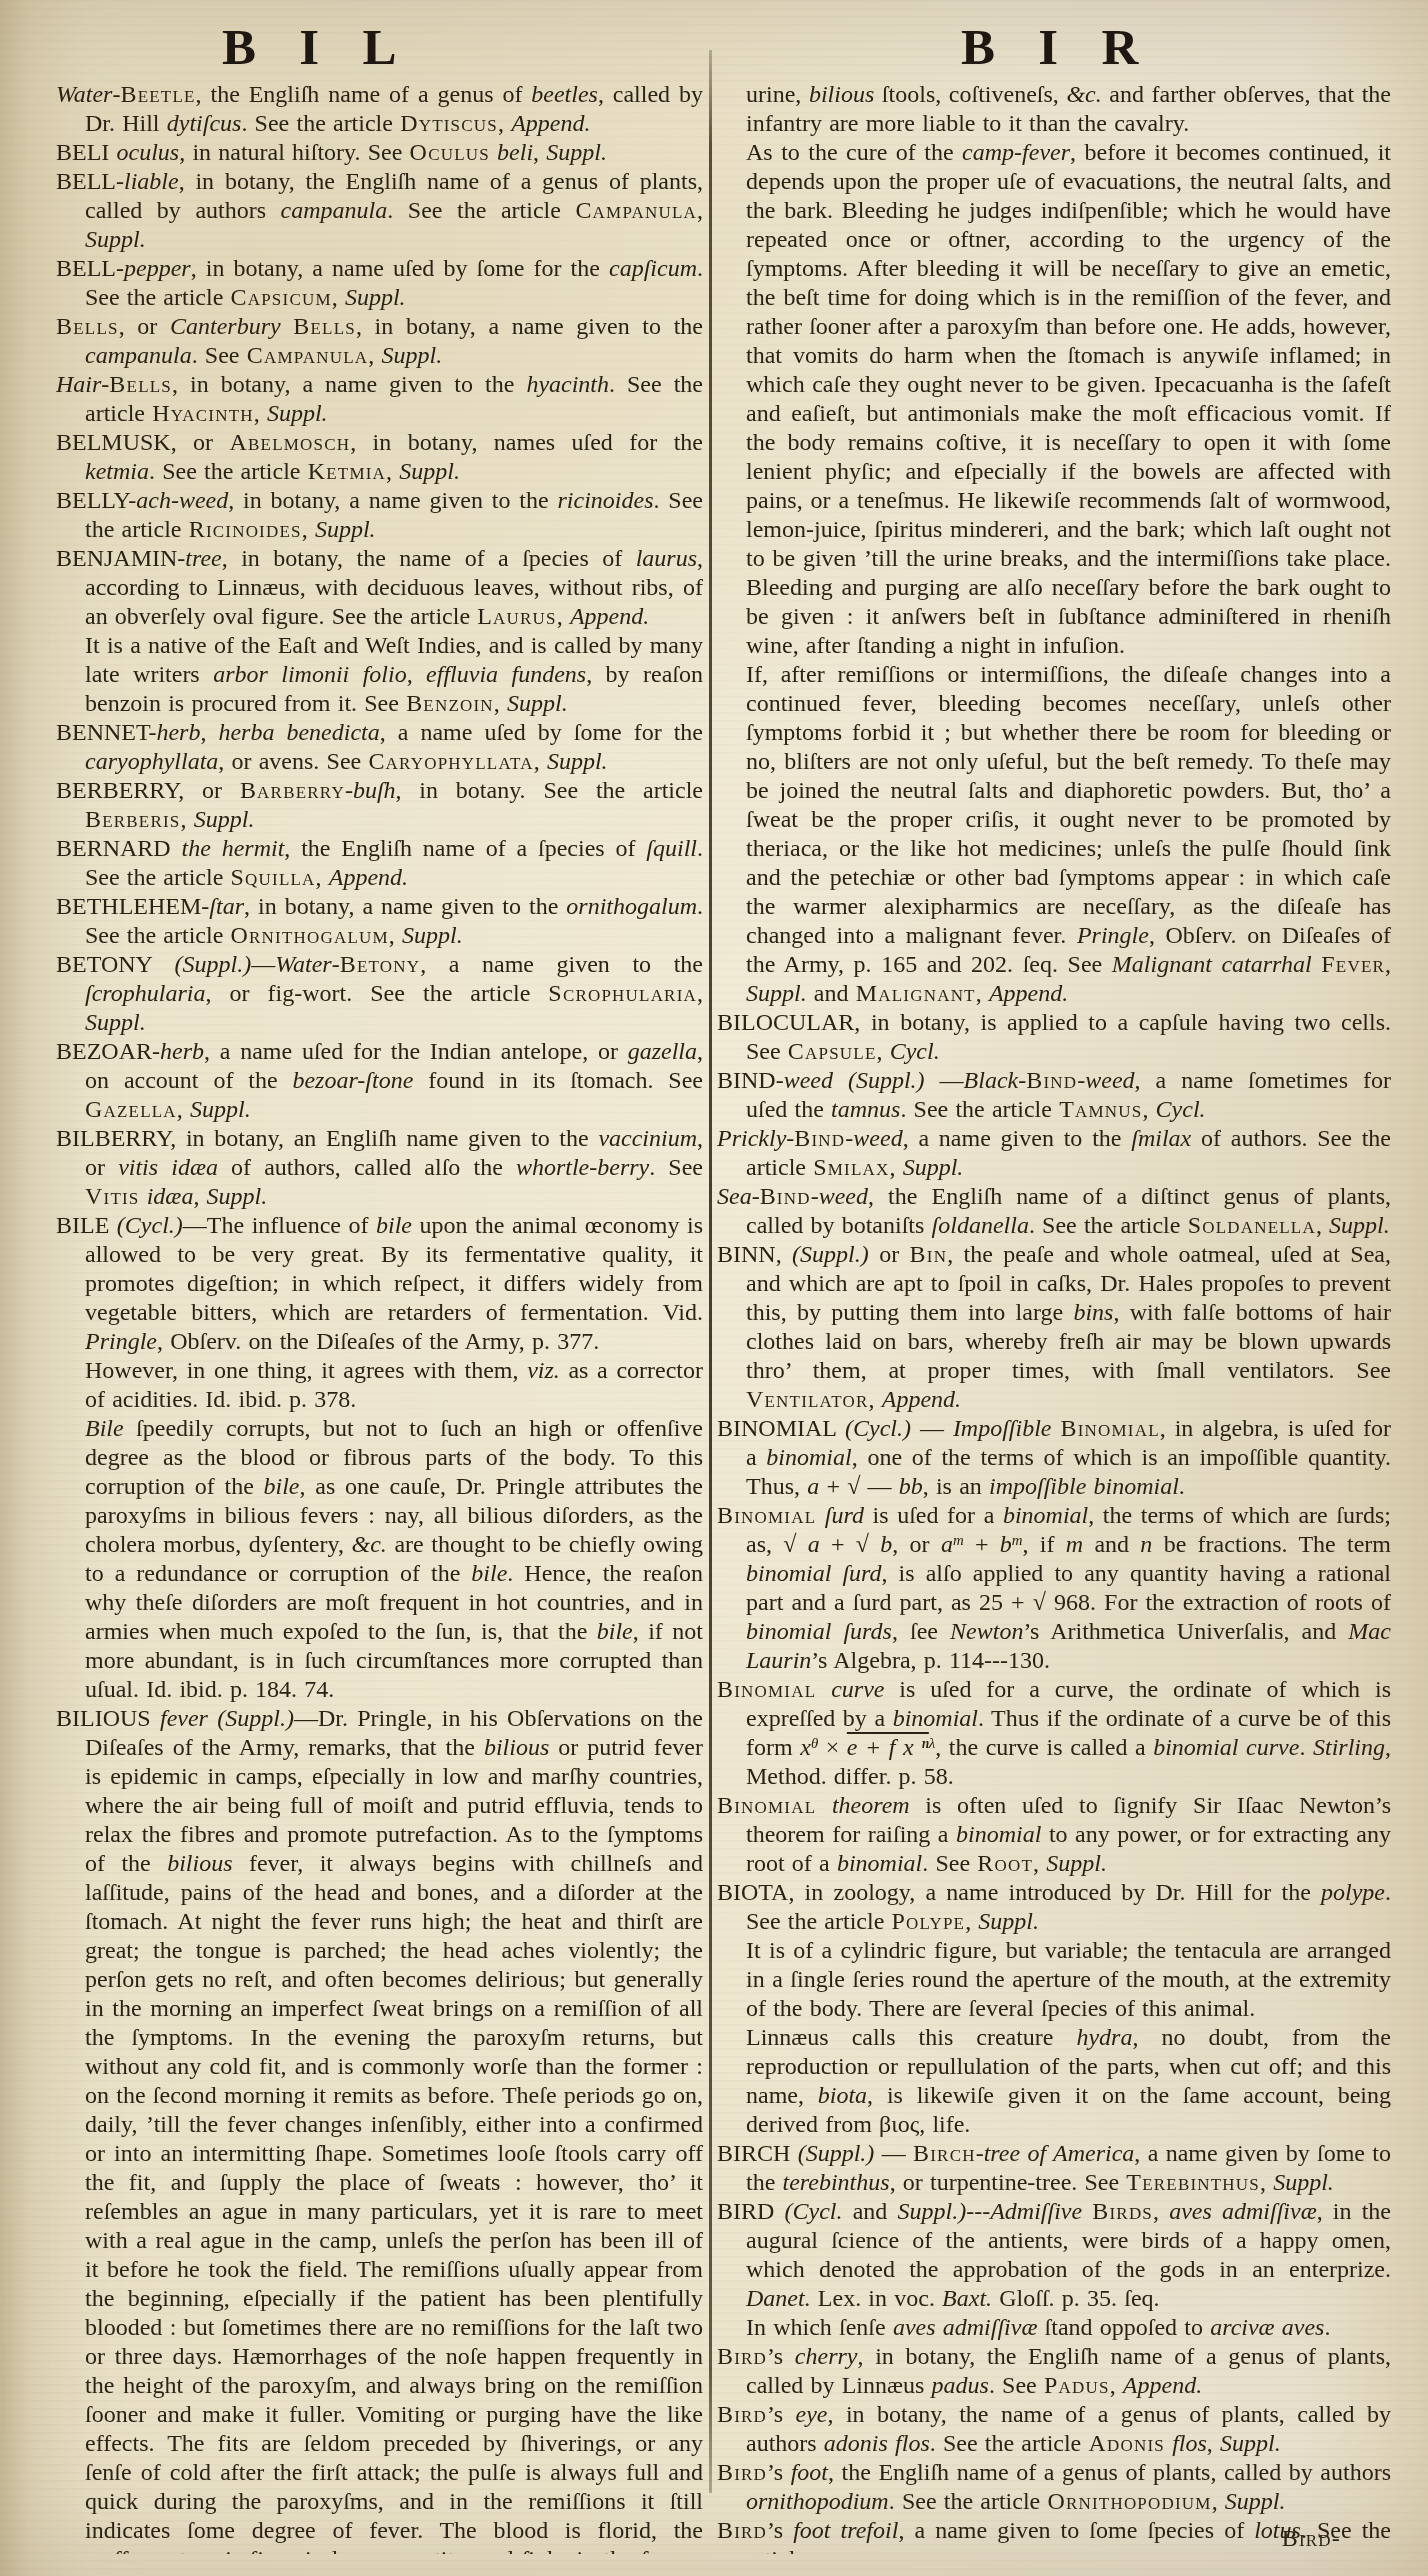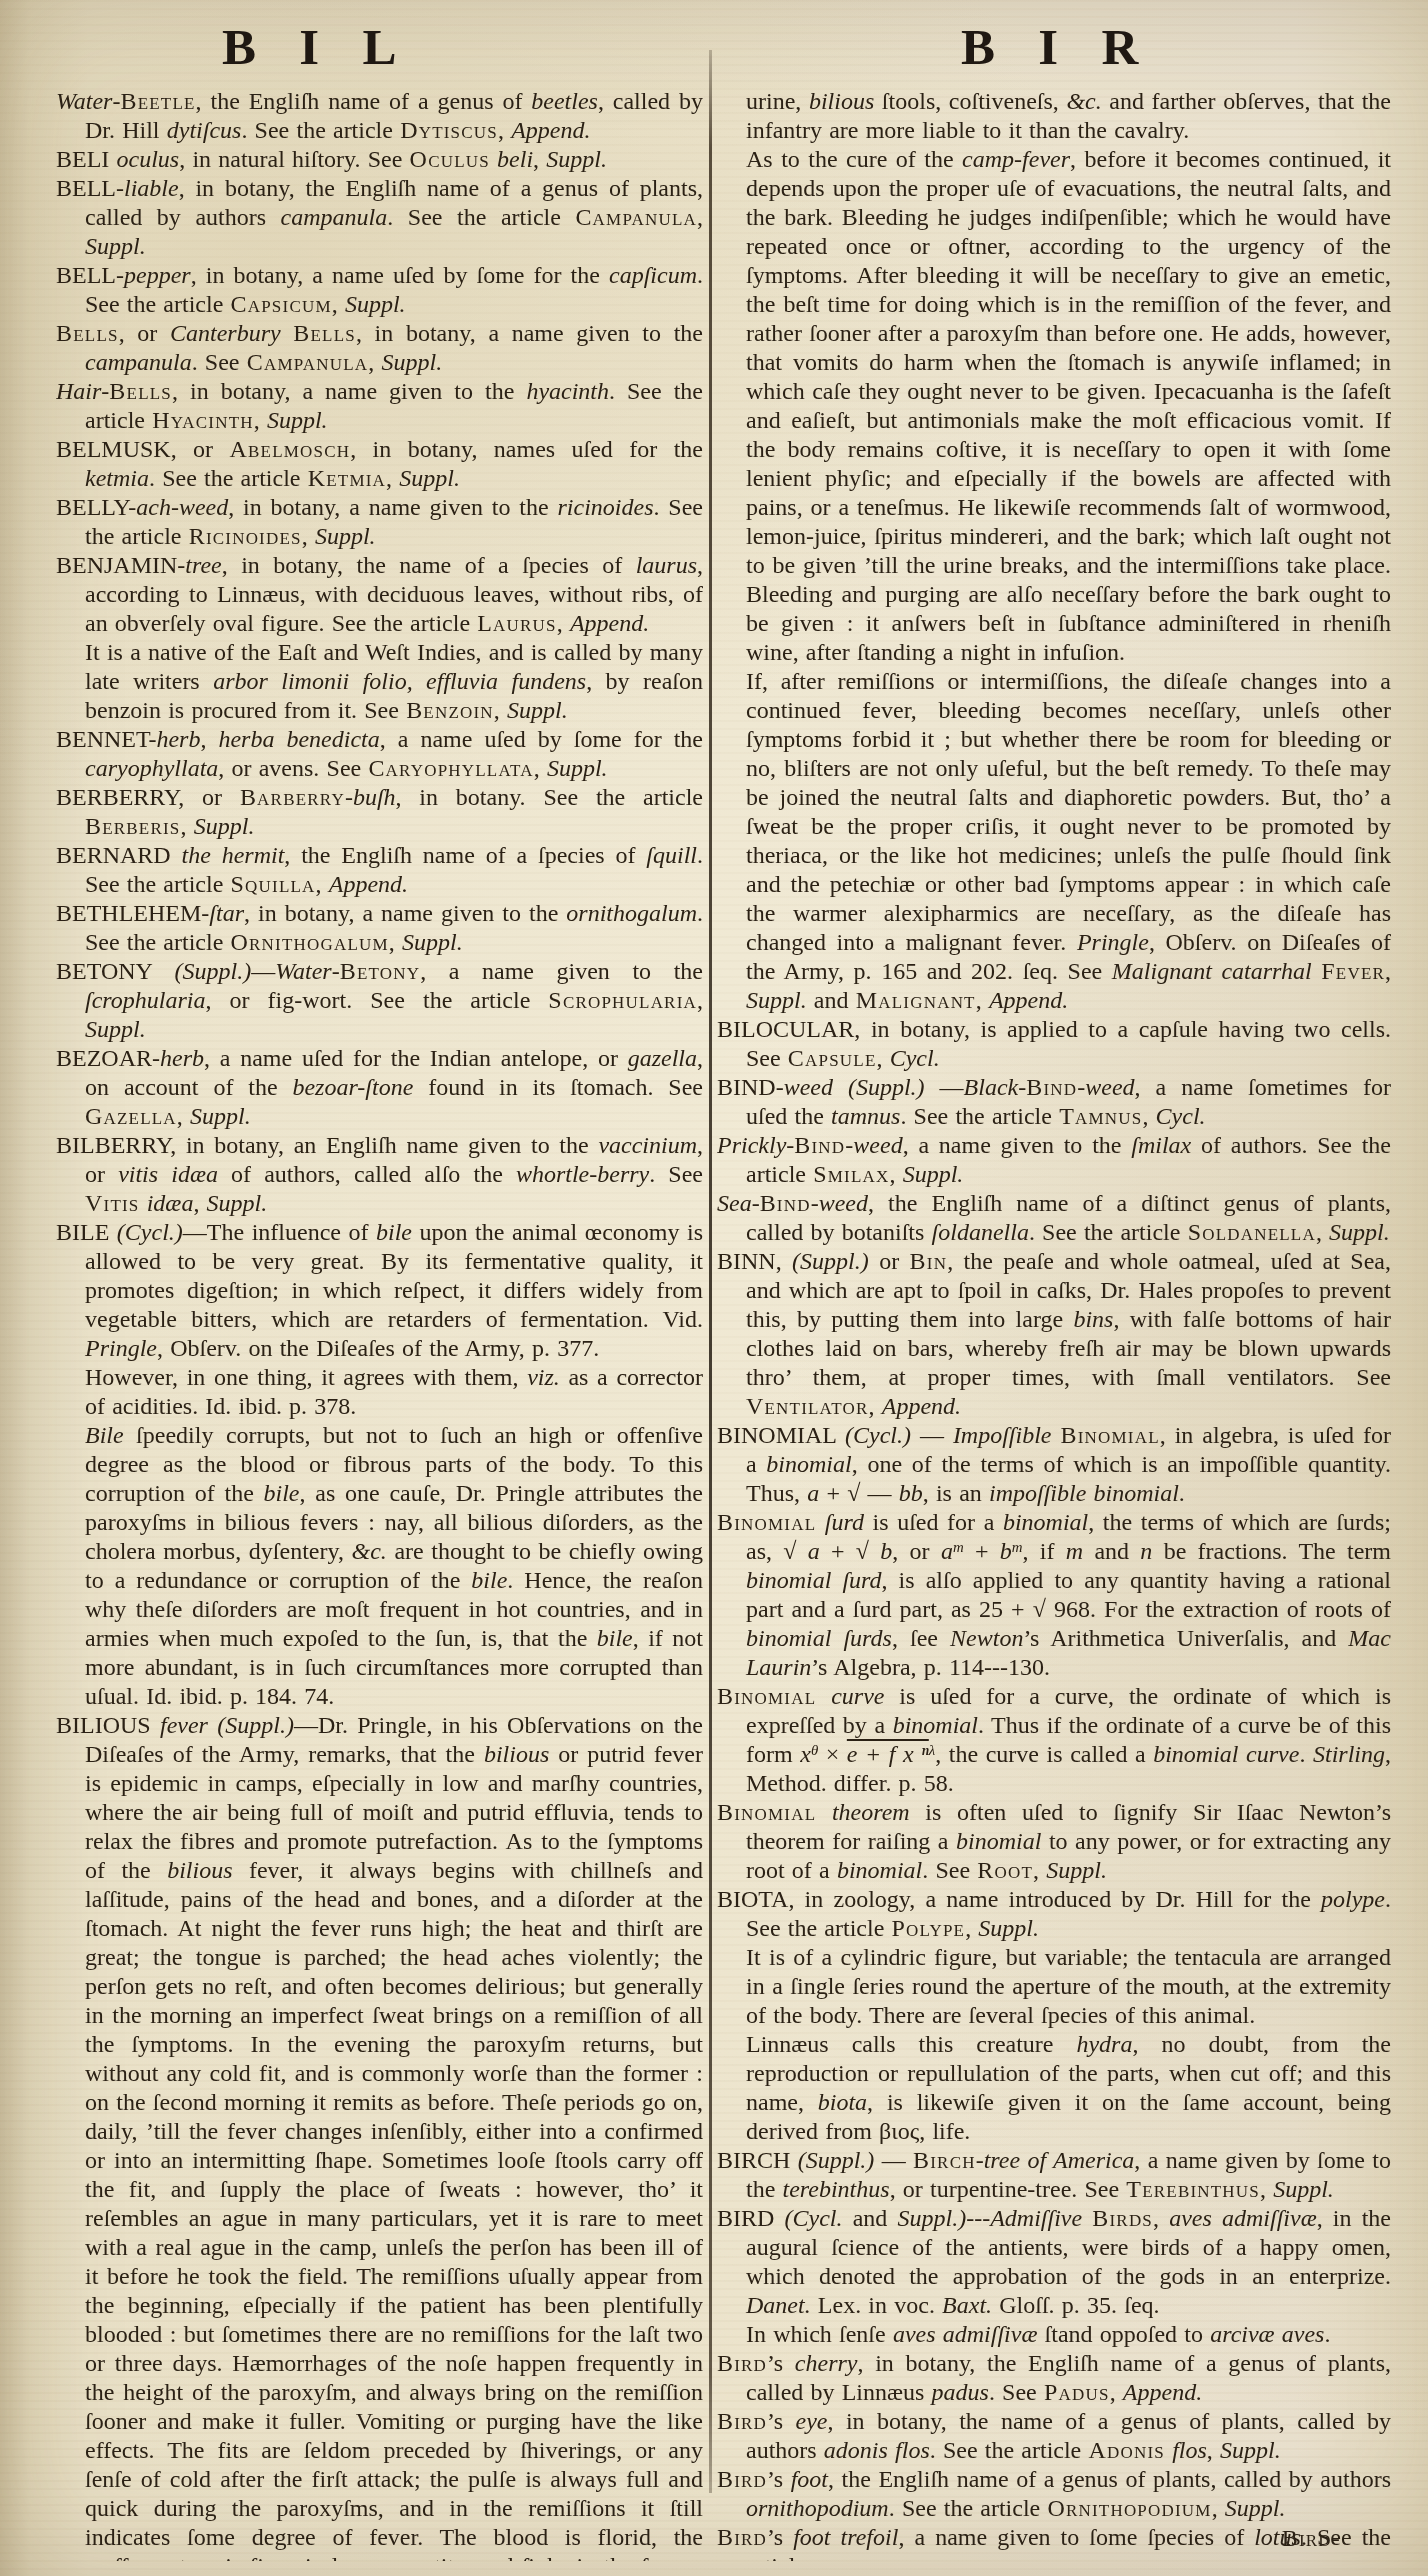--- a/index.html
+++ b/index.html
@@ -25,21 +25,21 @@
   }
   .hdr-left{left:222px;}
   .hdr-right{left:961px;}
   .divider{
     position:absolute;left:709px;top:50px;width:2.7px;height:2443px;
     background:linear-gradient(180deg,
       rgba(40,28,14,0.25) 0%, rgba(40,28,14,0.75) 4%,
       rgba(30,22,12,0.82) 55%, rgba(40,28,14,0.7) 95%, rgba(40,28,14,0.3) 100%);
   }
   .col{
-    position:absolute;top:87px;height:2474px;overflow:hidden;
+    position:absolute;top:80px;height:2474px;overflow:hidden;
     font-size:24px;line-height:29px;
     text-align:justify;word-spacing:0.05em;
   }
   .col-left{left:56px;width:647px;}
   .col-right{left:717px;width:674px;}
   .col p{margin:0;padding-left:29px;text-indent:-29px;}
   .col p.para{text-indent:0;}
   .n{font-style:normal;}
   .i{font-style:italic;}
   .sc{font-variant:small-caps;letter-spacing:0.05em;}

